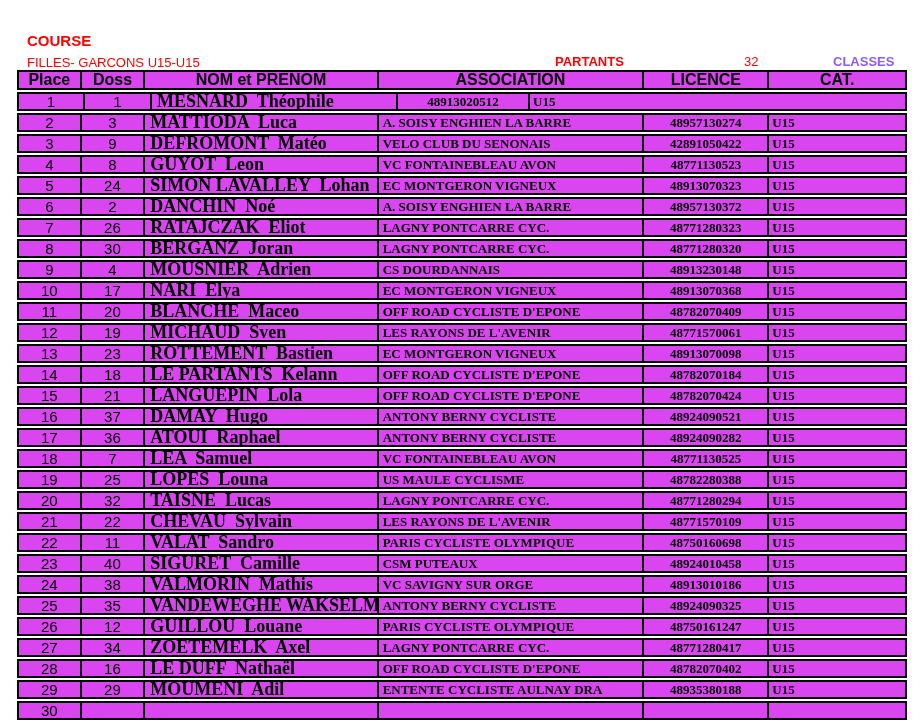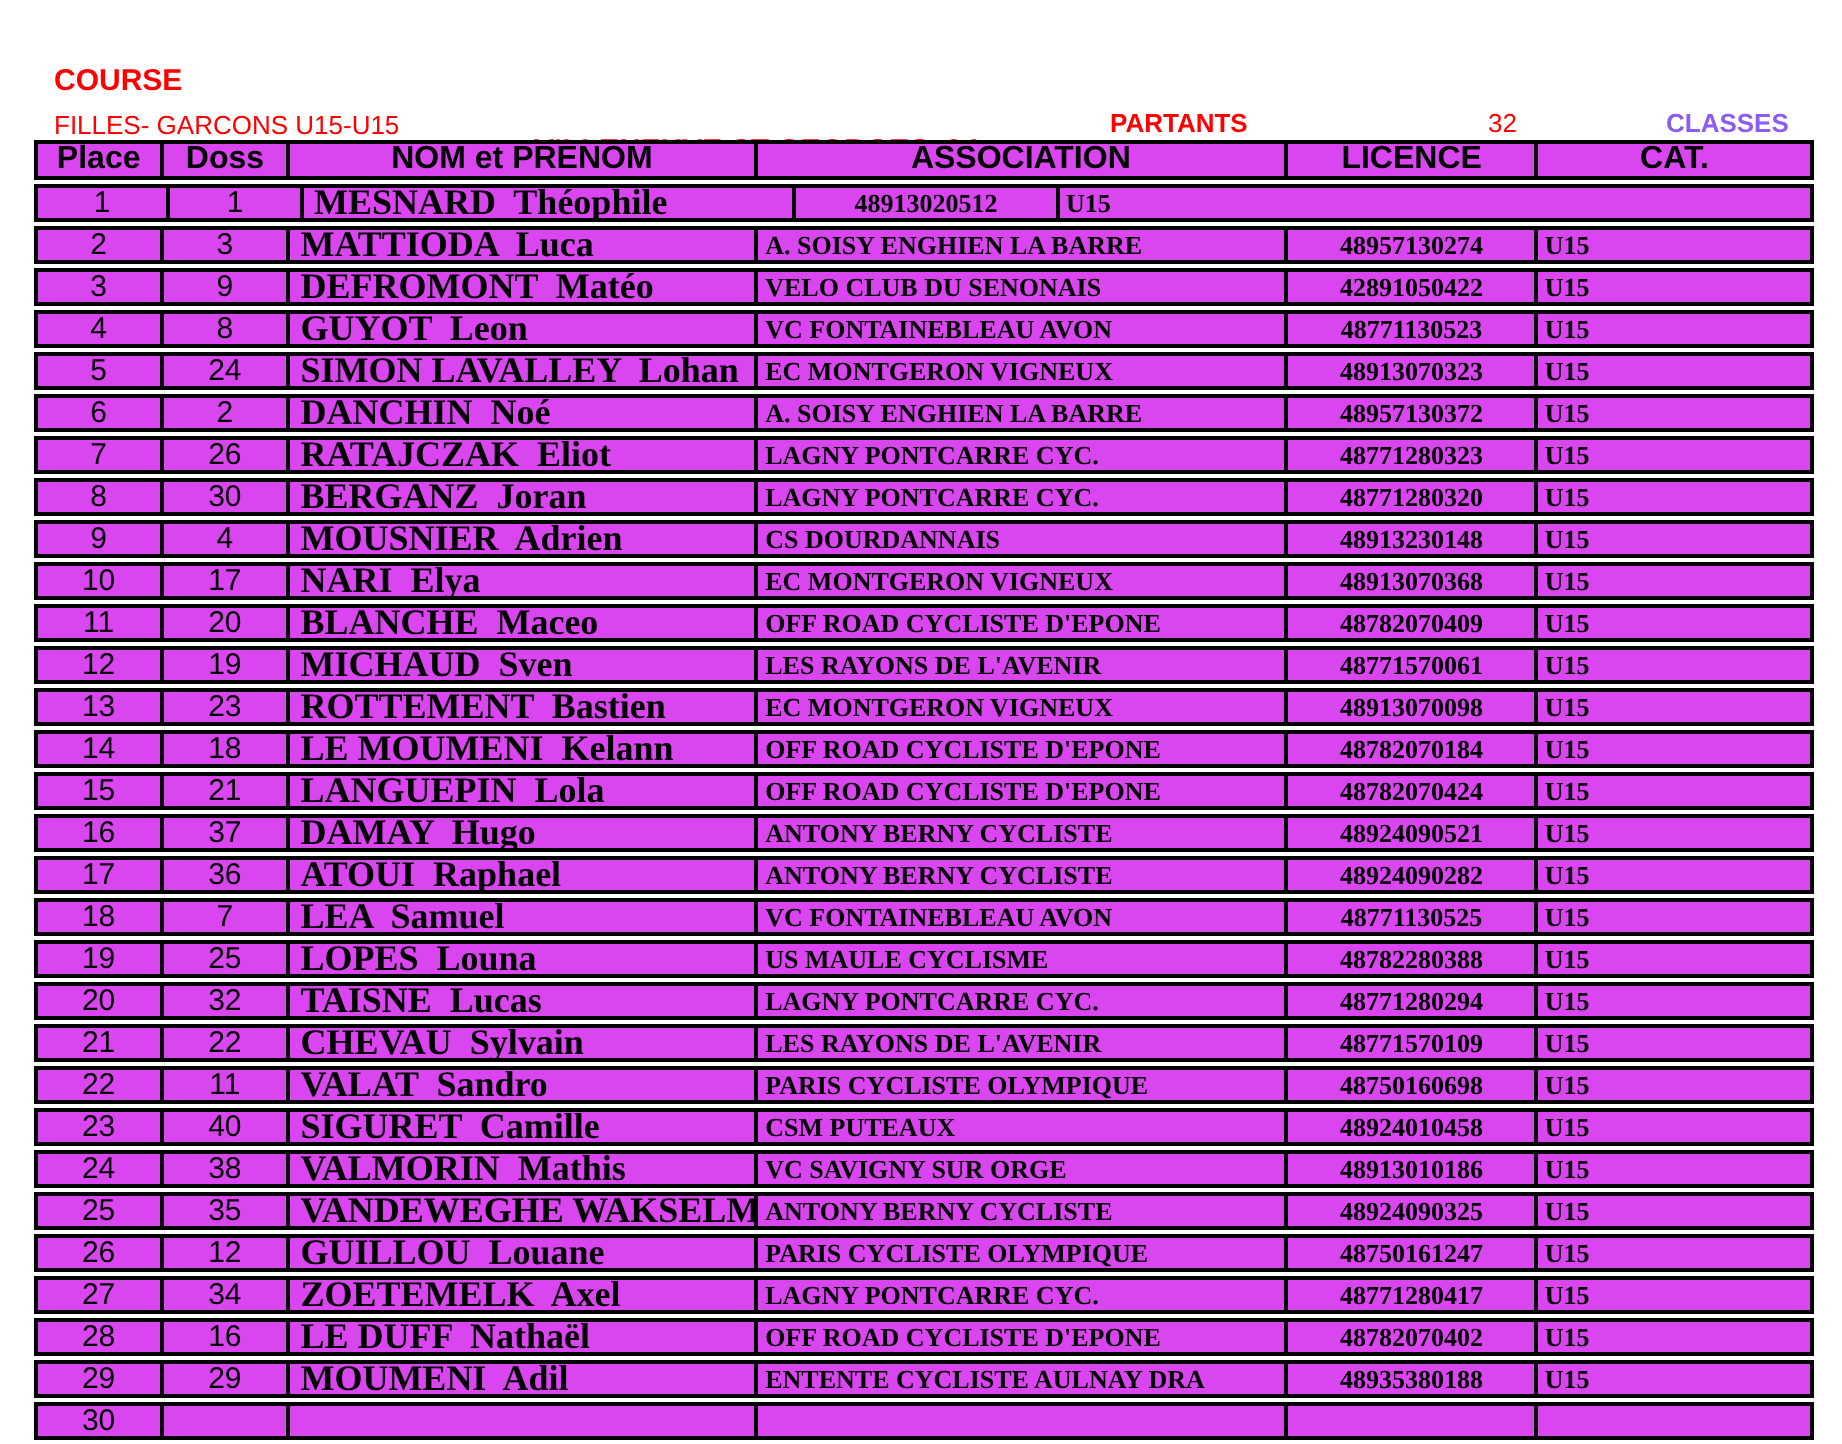--- a/index.html
+++ b/index.html
@@ -192,21 +192,21 @@
     <div class="cell c1">23</div>
     <div class="cell c2">ROTTEMENT  Bastien</div>
     <div class="cell c3">EC MONTGERON VIGNEUX</div>
     <div class="cell c4">48913070098</div>
     <div class="cell c5">U15</div>
   </div>
 
   <div class="row data">
     <div class="cell c0">14</div>
     <div class="cell c1">18</div>
-    <div class="cell c2">LE MOUMENI  Kelann</div>
+    <div class="cell c2">LE PARTANTS  Kelann</div>
     <div class="cell c3">OFF ROAD CYCLISTE D'EPONE</div>
     <div class="cell c4">48782070184</div>
     <div class="cell c5">U15</div>
   </div>
 
   <div class="row data">
     <div class="cell c0">15</div>
     <div class="cell c1">21</div>
     <div class="cell c2">LANGUEPIN  Lola</div>
     <div class="cell c3">OFF ROAD CYCLISTE D'EPONE</div>

